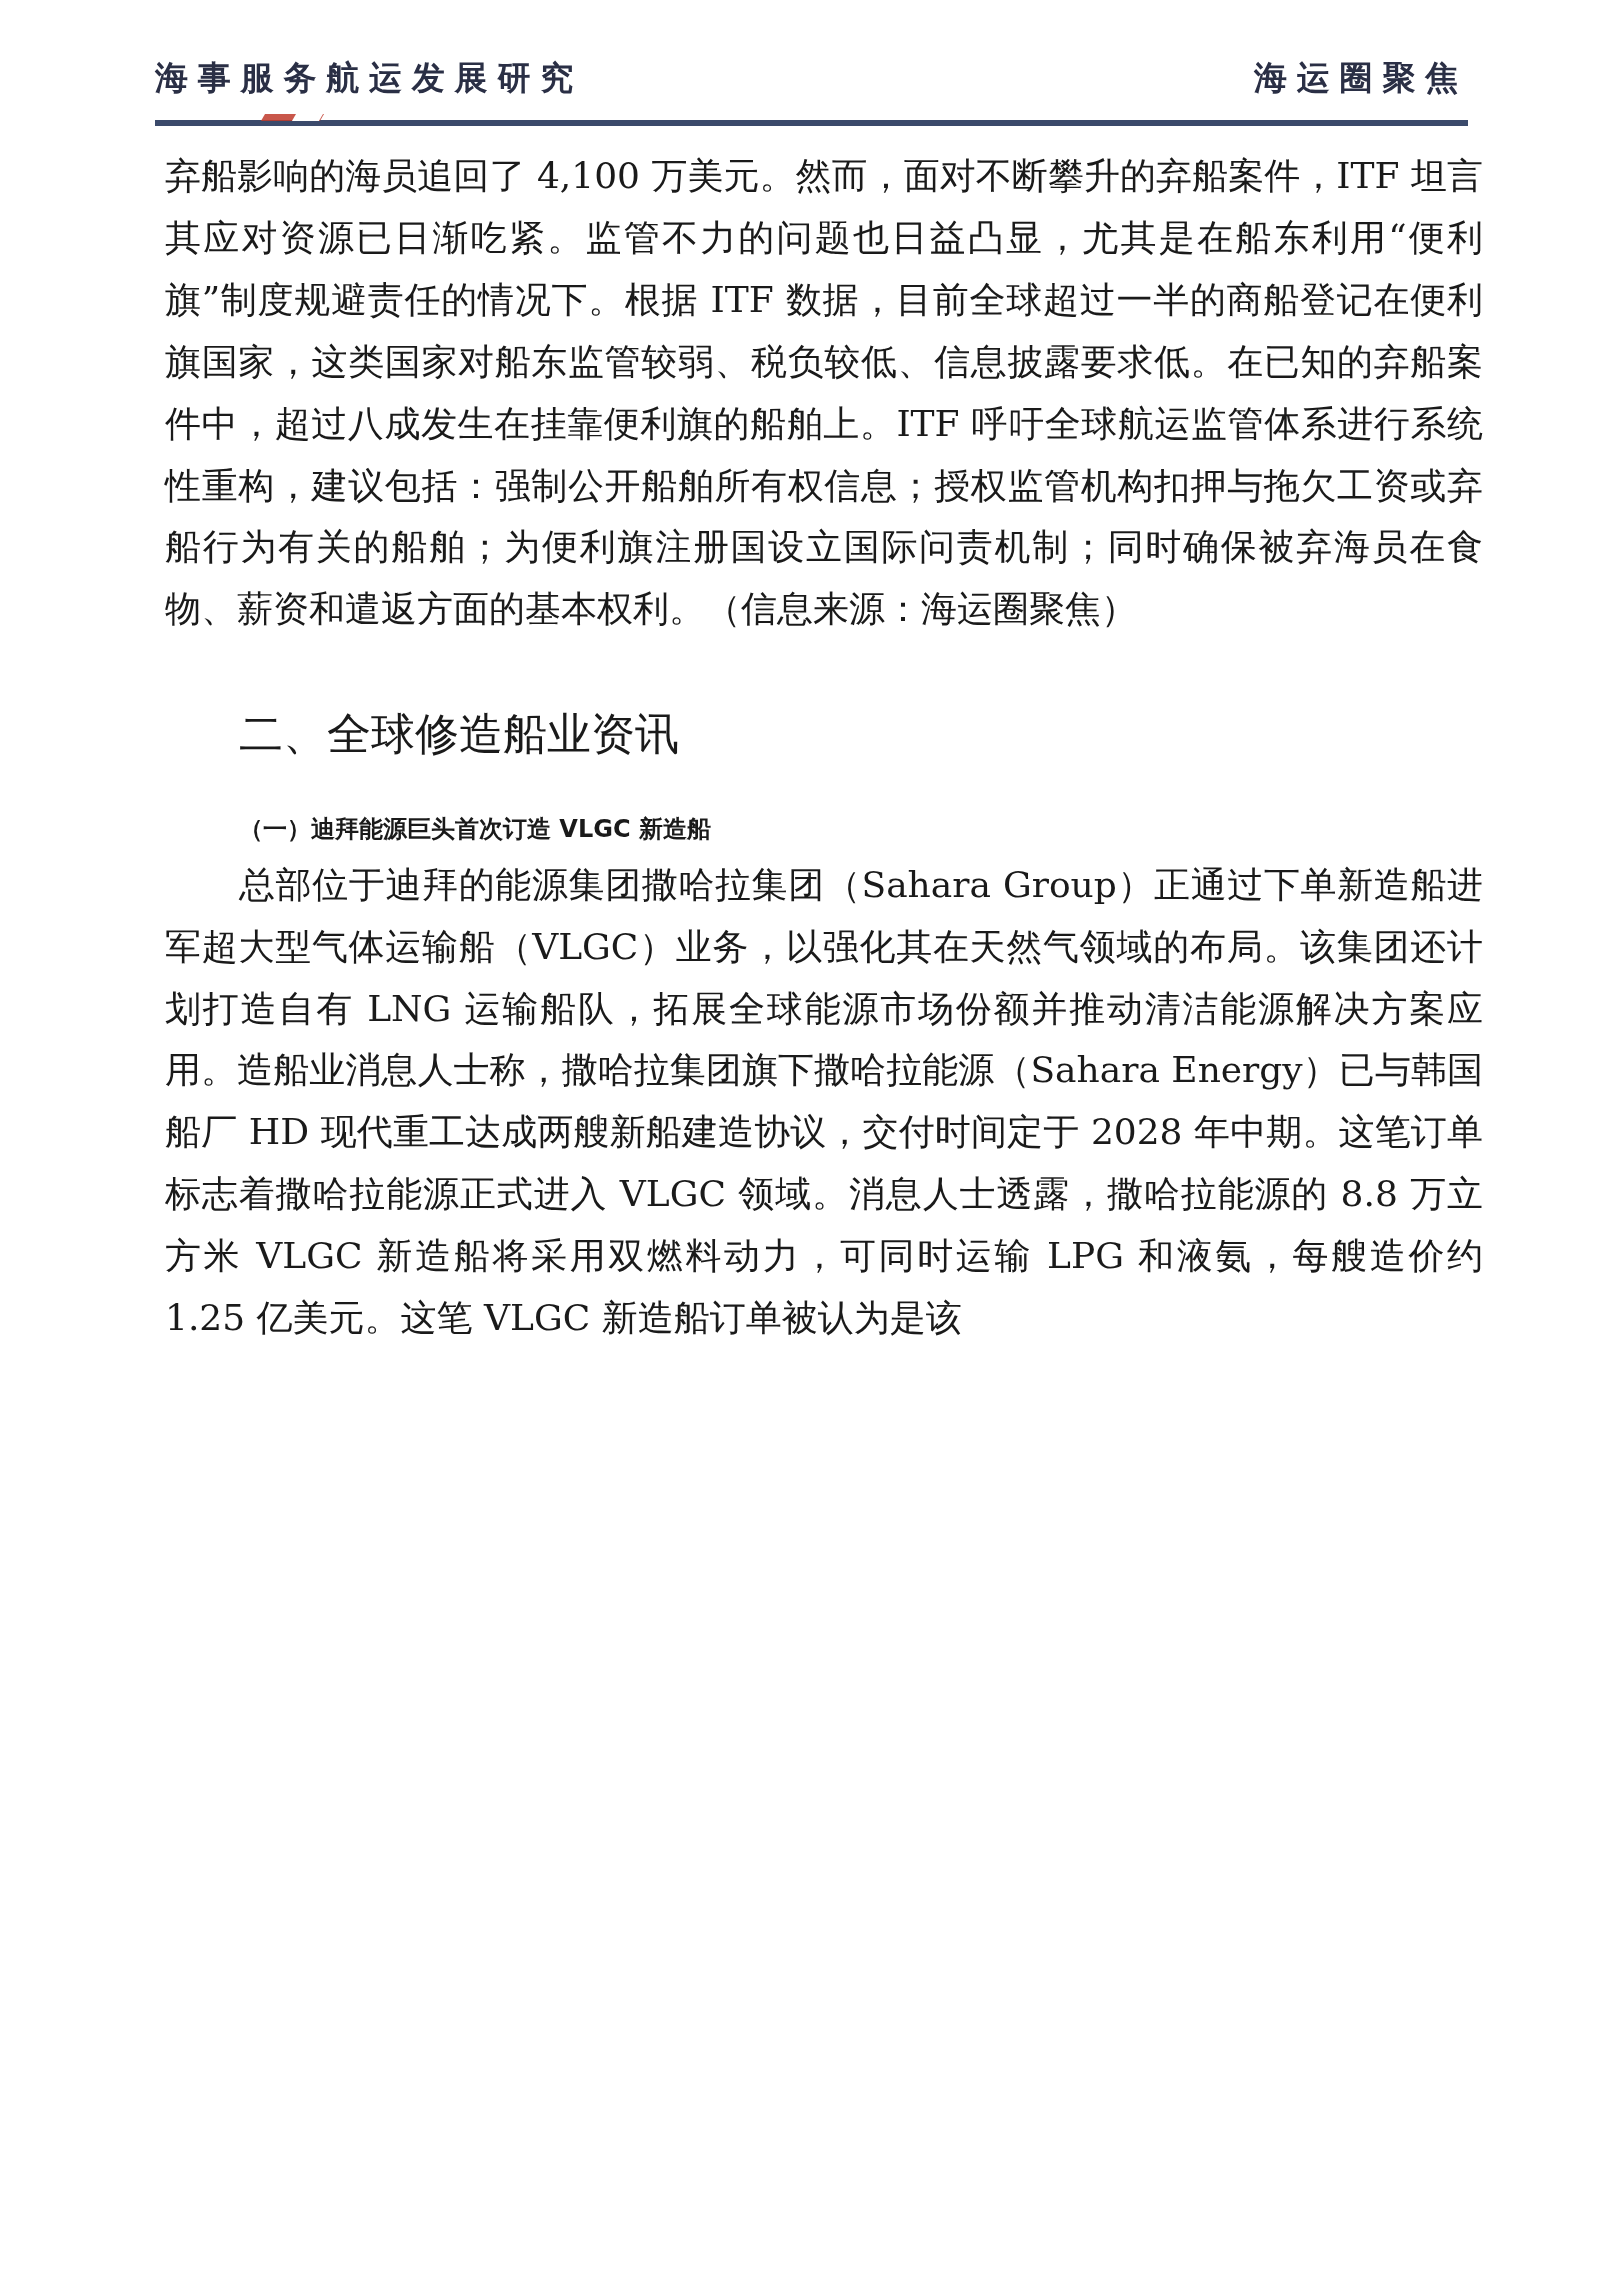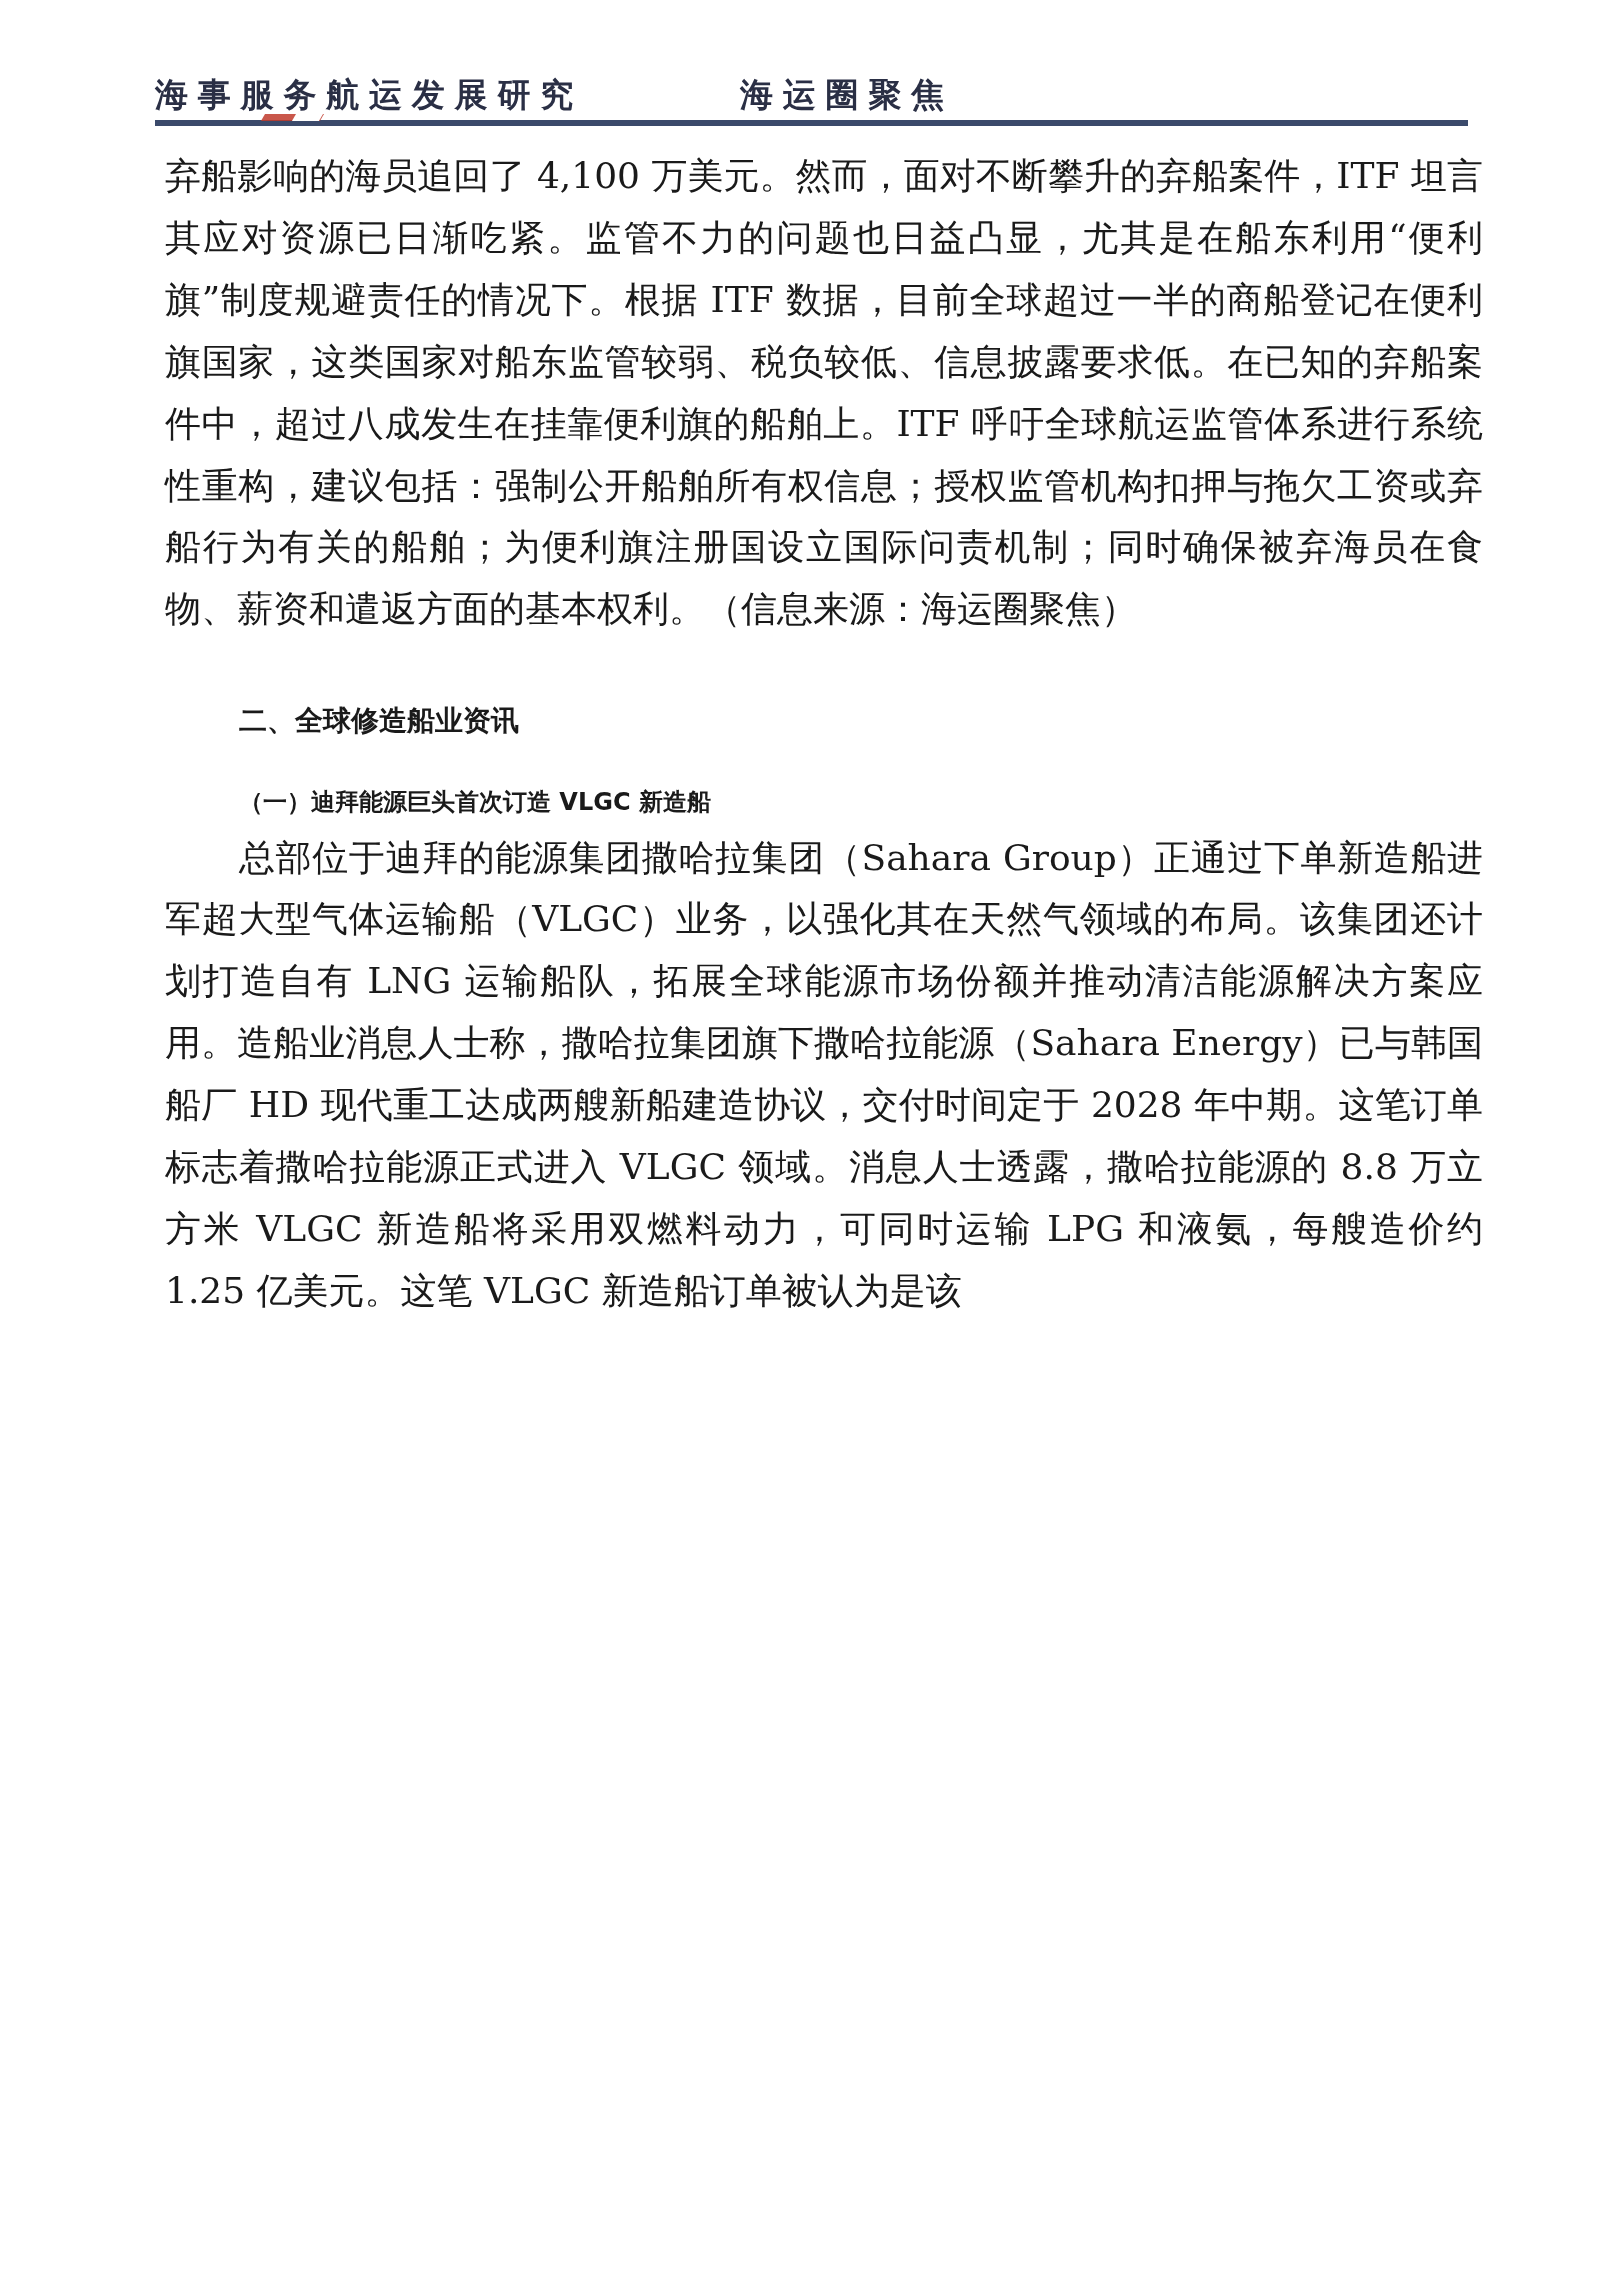--- a/index.html
+++ b/index.html
@@ -12,26 +12,26 @@
     height: 2293px;
     position: relative;
     background: #ffffff;
     box-sizing: border-box;
     font-family: "Liberation Serif", serif;
     overflow: hidden;
   }
   .header {
     position: absolute;
     left: 155px;
-    top: 47px;
+    top: 30px;
     width: 1313px;
     height: 71px;
     display: flex;
     align-items: flex-end;
-    justify-content: flex-start;
+    justify-content: space-between;
   }
   .header-left {
     font-family: "DejaVu Sans", sans-serif;
     font-size: 33px;
     font-weight: bold;
     letter-spacing: 9.8px;
     color: #2a2f45;
     white-space: nowrap;
   }
   .header-right {
@@ -85,22 +85,22 @@
     text-align: justify;
     text-justify: inter-character;
     text-indent: 0;
   }
   p.indent2 {
     text-indent: 74px;
   }
   h2.section-heading {
     margin: 57px 0 21.6px 0;
     font-family: "DejaVu Sans", sans-serif;
-    font-size: 28px;
-    font-weight: bold;
+    font-size: 44px;
+    font-weight: normal;
     color: #1a1a1a;
     text-indent: 74px;
     line-height: 1.7;
   }
   h3.sub-heading {
     margin: 37px 0 3.9px 0;
     font-family: "DejaVu Sans", sans-serif;
     font-size: 24px;
     font-weight: bold;
     color: #1a1a1a;

